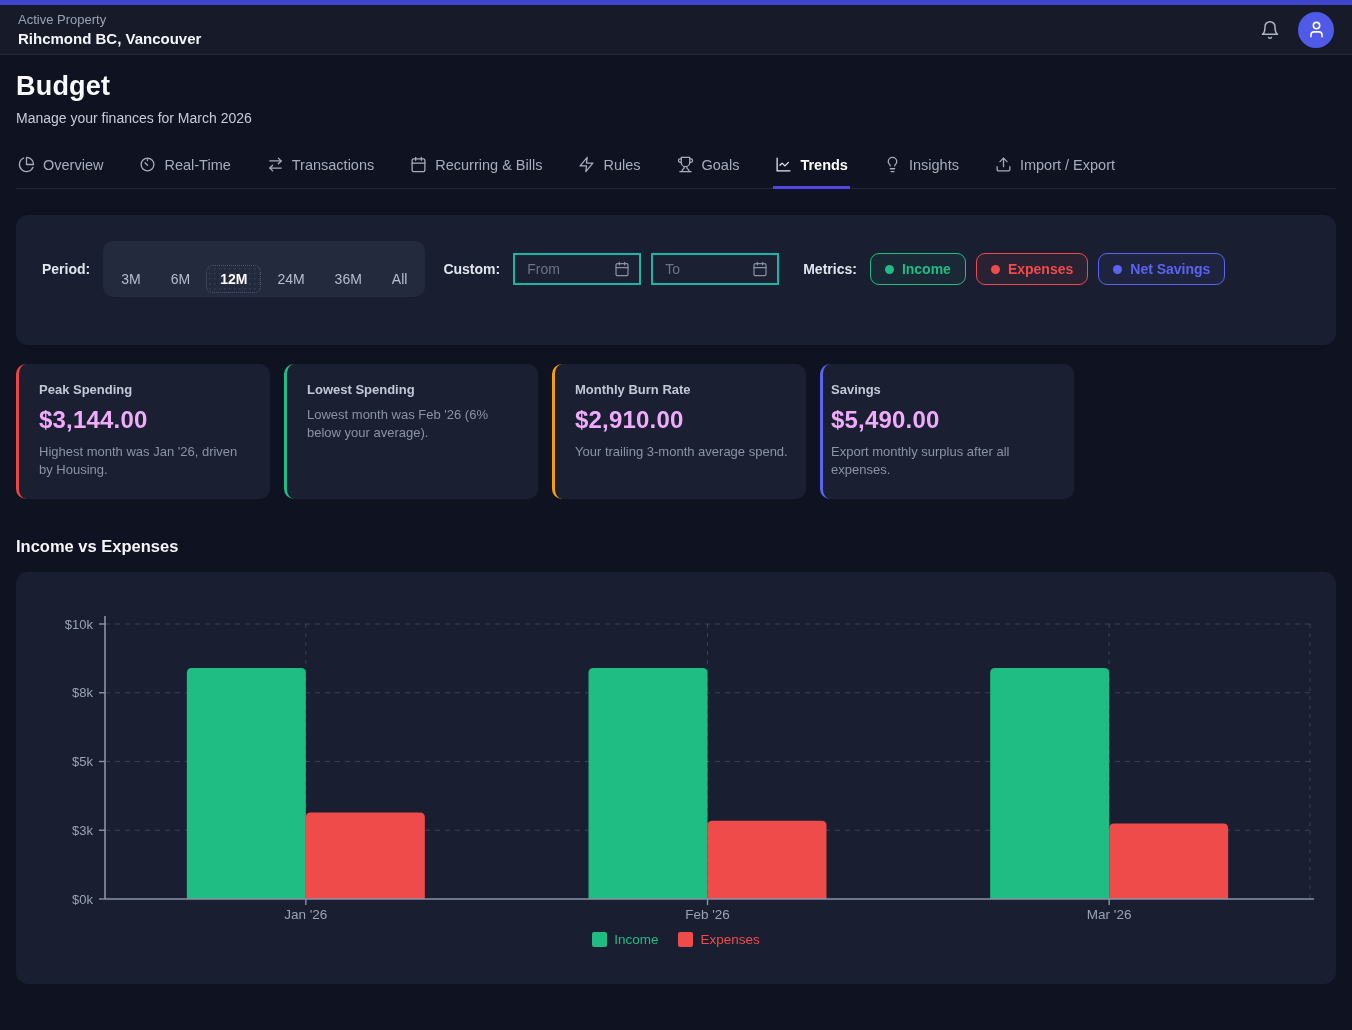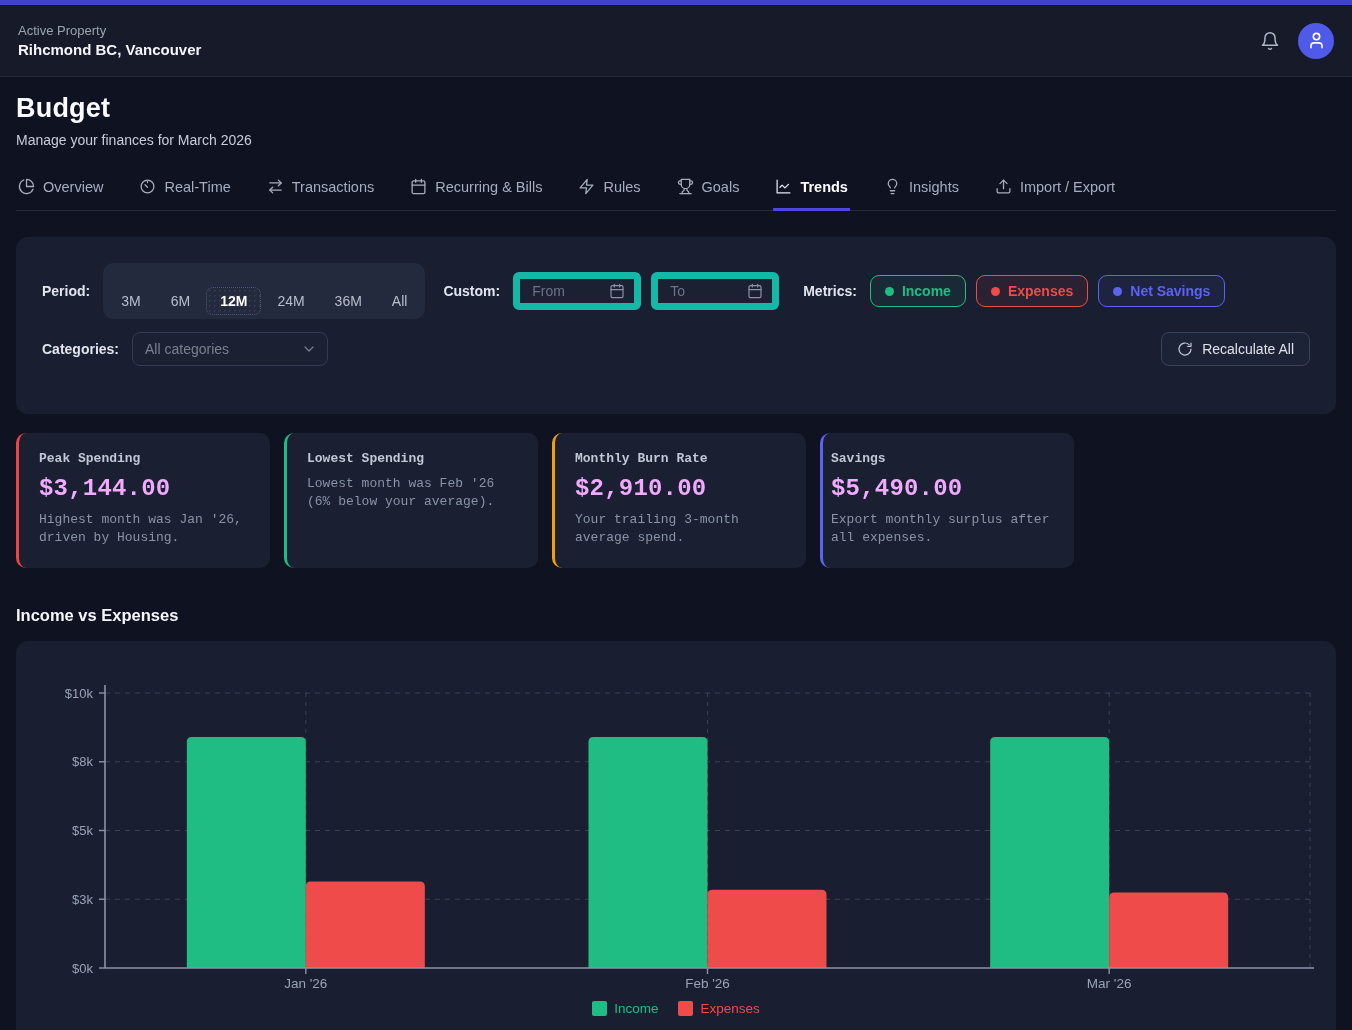--- a/index.html
+++ b/index.html
@@ -12,21 +12,21 @@
   }
   svg { display:block; }
   .icon { display:inline-flex; align-items:center; justify-content:center; flex:0 0 auto; }
   .icon svg { stroke:currentColor; fill:none; stroke-width:1.8; stroke-linecap:round; stroke-linejoin:round; }
 
   
   .accent-bar { height:5px; background:#3e43d0; }
 
   
   .app-header {
-    height:72px; background:#171b29; border-bottom:1px solid #242a3a;
+    height:50px; background:#171b29; border-bottom:1px solid #242a3a;
     display:flex; align-items:center; justify-content:space-between; padding:18px 18px;
   }
   .hdr-left { display:flex; flex-direction:column; gap:3px; }
   .hdr-label { font-size:13px; color:#9aa2b4; }
   .hdr-name { font-size:15px; font-weight:700; color:#f4f6fa; }
   .hdr-right { display:flex; align-items:center; gap:18px; }
   .bell-btn { background:none; border:none; color:#aeb5c6; cursor:pointer; display:flex; }
   .avatar {
     width:36px; height:36px; border-radius:50%; background:#4f5ae8; color:#fff;
     display:flex; align-items:center; justify-content:center; cursor:pointer;
@@ -58,22 +58,22 @@
     border:1px solid transparent; background:none; color:#b7bece; font-size:14px;
     padding:5px 13px; border-radius:7px; cursor:pointer; font-family:inherit;margin-top:20px;
   }
   .seg-btn.selected {
     color:#ffffff; font-weight:700; border:1px dotted #4e5876;
     background-image:radial-gradient(rgba(255,255,255,0.07) 1px, transparent 1px);
     background-size:5px 5px;
   }
   .custom-label { margin-left:18px; }
   .date-box {
-    position:relative; width:128px; height:38px; margin-right:10px;
-    border:7px solid #14b8a6; border-radius:6px; background:#1b2032;
+    position:relative; width:128px; height:32px; margin-right:10px;
+    border:2px solid #14b8a6; border-radius:0; background:#1b2032;
     display:flex; align-items:center;
   }
   .date-box input {
     width:100%; background:transparent; border:none; outline:none; color:#c7cddb;
     font-size:14px; padding:0 30px 0 12px; font-family:inherit;
   }
   .date-box input::placeholder { color:#6d7488; }
   .date-box .icon { position:absolute; right:9px; color:#8a92a6; }
   .metrics-label { margin-left:14px; }
   .metric-pill {
@@ -89,21 +89,21 @@
   .select-box .sel-value { font-size:14px; color:#79818f; }
   .select-box .icon { position:absolute; right:10px; color:#79818f; }
   .recalc-btn {
     margin-left:auto; display:flex; align-items:center; gap:9px; height:34px; padding:0 15px;
     border:1px solid #3a415a; border-radius:8px; background:#1d2336; color:#dde1ec;
     font-size:14px; cursor:pointer; font-family:inherit;
   }
   .recalc-btn .icon { color:#c2c8d8; }
 
   
-  .stat-cards { display:flex; gap:14px; margin-top:19px;font-family:Liberation Mono, monospace; }
+  .stat-cards { display:flex; gap:14px; margin-top:19px; }
   .stat-card {
     width:254px; min-height:135px; background:#1a1f31; border-radius:10px;
     border-left:3px solid; padding:18px 18px 16px 20px;
   }
   .stat-title { font-size:13px; font-weight:700; color:#c2c8d6; }
   .stat-value { font-size:24px; font-weight:800; color:#f0abfc; margin-top:9px; letter-spacing:.2px; }
   .stat-desc { font-size:13px; color:#8b93a7; margin-top:9px; line-height:1.38; }
 
   .section-heading { margin-top:38px; font-size:16.5px; font-weight:800; color:#f5f7fa; }
 
@@ -277,40 +277,20 @@
           </button>
           <button class="metric-pill" style="border-color: rgb(240, 75, 75); color: rgb(240, 75, 75); background: rgba(240, 75, 75, 0.08);">
             <span class="metric-dot" style="background:#f04b4b"></span>
             <span>Expenses</span>
           </button>
           <button class="metric-pill" style="border-color: rgb(91, 99, 240); color: rgb(91, 99, 240); background: rgba(91, 99, 240, 0.08);">
             <span class="metric-dot" style="background:#5b63f0"></span>
             <span>Net Savings</span>
           </button>
         </div>
-    </div>
-    <div class="filter-row">
-      <span class="flt-label">Categories:</span>
-      <div class="select-box">
-        <span class="sel-value">All categories</span>
-        <span class="icon">
-          <svg width="16" height="16" viewBox="0 0 24 24">
-              <path d="m6 9 6 6 6-6"></path>
-            </svg>
-        </span>
-      </div>
-      <button class="recalc-btn">
-        <span class="icon">
-          <svg width="16" height="16" viewBox="0 0 24 24">
-              <path d="M21 12a9 9 0 1 1-2.9-6.6"></path>
-              <path d="M21 3v5h-5"></path>
-            </svg>
-        </span>
-        <span>Recalculate All</span>
-      </button>
     </div>
   </section>
 
   <section class="stat-cards" id="stat-cards">
       <div class="stat-card" style="border-left-color: rgb(239, 68, 68);">
         <div class="stat-title">Peak Spending</div>
         <div class="stat-value">$3,144.00</div>
         <div class="stat-desc">Highest month was Jan '26, driven by Housing.</div>
       </div>
       <div class="stat-card" style="border-left-color: rgb(31, 189, 131);">

